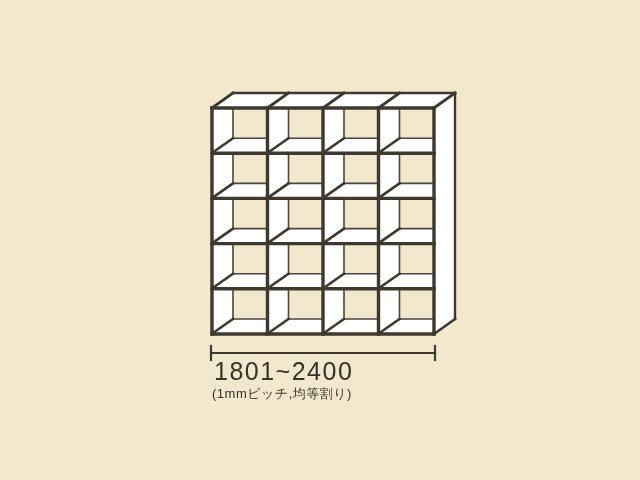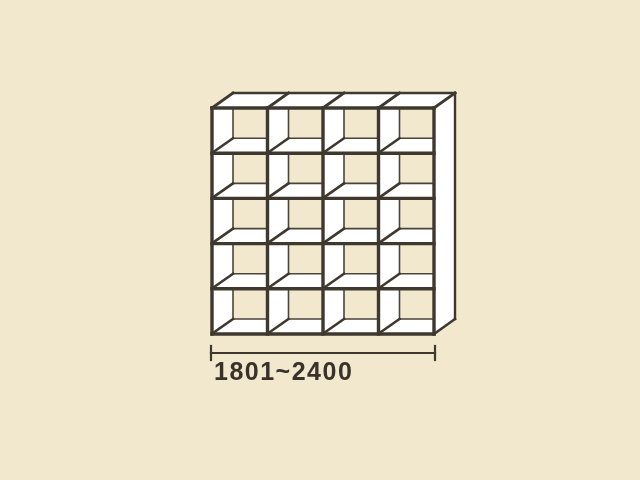--- a/index.html
+++ b/index.html
@@ -157,14 +157,15 @@
         <line x1="233" y1="93" x2="455" y2="93" stroke="#3e382f" stroke-width="2.4" stroke-linecap="square"></line>
         <line x1="455" y1="93" x2="455" y2="319" stroke="#3e382f" stroke-width="2.4" stroke-linecap="square"></line>
         <line x1="434" y1="334" x2="455" y2="319" stroke="#3e382f" stroke-width="2.6" stroke-linecap="square"></line>
       </g>
       <g>
         <line x1="211" y1="353" x2="435" y2="353" stroke="#3e382f" stroke-width="2.2" stroke-linecap="square"></line>
         <line x1="211" y1="346" x2="211" y2="360" stroke="#3e382f" stroke-width="2.2" stroke-linecap="square"></line>
         <line x1="435" y1="346" x2="435" y2="360" stroke="#3e382f" stroke-width="2.2" stroke-linecap="square"></line>
       </g>
     </svg>
-  <div class="dim-label" style="color: rgb(56, 50, 42); font-weight: bold;">1801~2400</div>
+  <div class="dim-label" style="color: rgb(56, 50, 42);">1801~2400</div>
+  <div class="dim-note" style="color: rgb(56, 50, 42);">(1mmピッチ,均等割り)</div>
 </div>
 
 </body></html>

